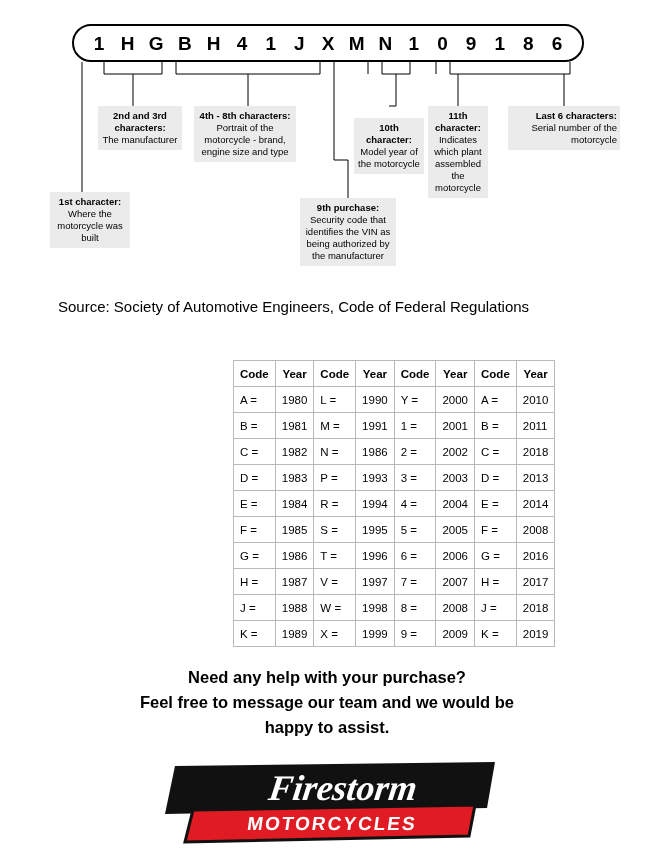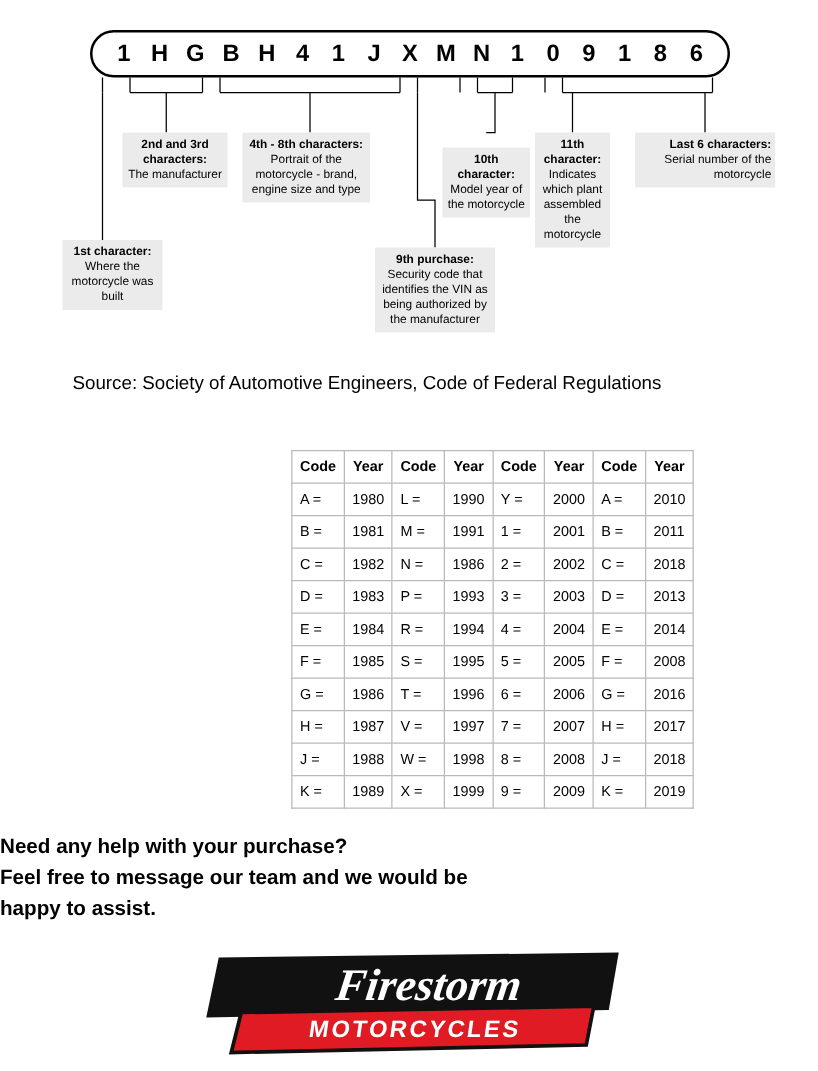--- a/index.html
+++ b/index.html
@@ -111,21 +111,21 @@
   }
   table.year-table td.code { width: 38px; }
   table.year-table td.year { width: 30px; }
 
   
   #help-text {
     position: absolute;
     left: 0;
     top: 665px;
     width: 654px;
-    text-align: left;
+    text-align: center;
     font-size: 16.5px;
     font-weight: bold;
     line-height: 25px;
     color: #000;
   }
   #help-text .line3 { display: block; }
 
   
   #logo {
     position: absolute;

